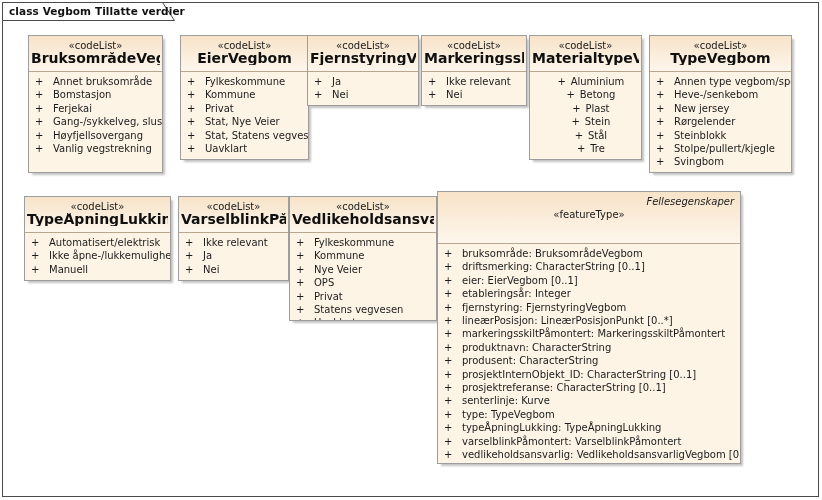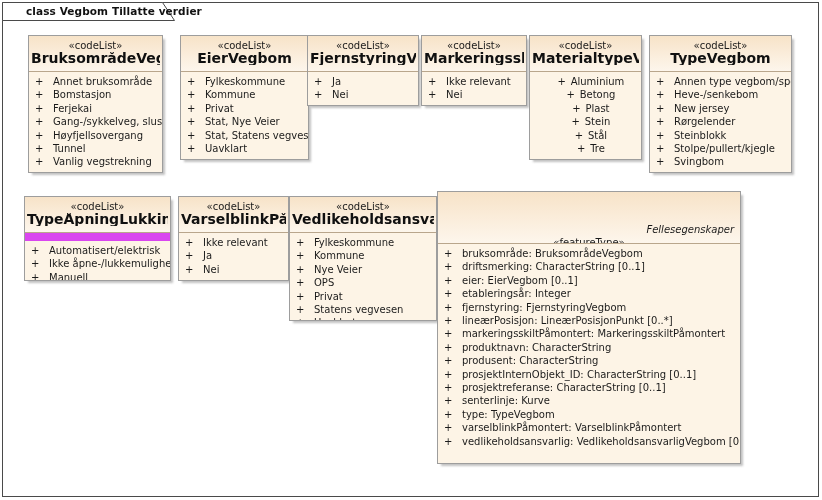--- a/index.html
+++ b/index.html
@@ -38,21 +38,21 @@
     box-sizing: border-box;
   }
   .title-tab svg {
     position: absolute;
     left: 0;
     top: 0;
     display: block;
   }
   .title-tab-label {
     position: absolute;
-    left: 24px;
+    left: 7px;
     top: 2px;
     font-size: 10.5px;
     font-weight: bold;
     color: #111111;
     white-space: nowrap;
     line-height: 14px;
     letter-spacing: 0.1px;
   }
 
   
@@ -90,21 +90,20 @@
   }
   .tag-right {
     display: block;
     text-align: right;
     font-size: 10px;
     font-style: italic;
     color: #1a1a1a;
     line-height: 13px;
     padding-right: 4px;
     white-space: nowrap;
-    margin-top: 28px;
   }
   .uml-body {
     box-sizing: border-box;
     padding: 3px 0 4px 0;
     background: #fdf4e6;
   }
   .attr-row {
     display: block;
     font-size: 10px;
     color: #1b1b1b;
@@ -140,21 +139,20 @@
         <div class="uml-head" style="height: 36px;">
           <span class="stereo">«codeList»</span>
           <span class="cls-name">BruksområdeVegbom</span>
         </div>
         <div class="uml-body" style="height: 102px;">
           <div class="attr-row"><span class="attr-vis">+</span><span class="attr-txt">Annet bruksområde</span></div>
           <div class="attr-row"><span class="attr-vis">+</span><span class="attr-txt">Bomstasjon</span></div>
           <div class="attr-row"><span class="attr-vis">+</span><span class="attr-txt">Ferjekai</span></div>
           <div class="attr-row"><span class="attr-vis">+</span><span class="attr-txt">Gang-/sykkelveg, sluse</span></div>
           <div class="attr-row"><span class="attr-vis">+</span><span class="attr-txt">Høyfjellsovergang</span></div>
-          <div class="attr-row"><span class="attr-vis">+</span><span class="attr-txt">Tunnel</span></div>
           <div class="attr-row"><span class="attr-vis">+</span><span class="attr-txt">Vanlig vegstrekning</span></div>
         </div>
       </div>
       <div class="uml-box" style="left: 180px; top: 35px; width: 129px; height: 125px;">
         <div class="uml-head" style="height: 36px;">
           <span class="stereo">«codeList»</span>
           <span class="cls-name">EierVegbom</span>
         </div>
         <div class="uml-body" style="height: 89px;">
           <div class="attr-row"><span class="attr-vis">+</span><span class="attr-txt">Fylkeskommune</span></div>
@@ -212,21 +210,21 @@
           <div class="attr-row"><span class="attr-vis">+</span><span class="attr-txt">Steinblokk</span></div>
           <div class="attr-row"><span class="attr-vis">+</span><span class="attr-txt">Stolpe/pullert/kjegle</span></div>
           <div class="attr-row"><span class="attr-vis">+</span><span class="attr-txt">Svingbom</span></div>
         </div>
       </div>
       <div class="uml-box" style="left: 24px; top: 196px; width: 147px; height: 85px;">
         <div class="uml-head" style="height: 36px;">
           <span class="stereo">«codeList»</span>
           <span class="cls-name">TypeÅpningLukking</span>
         </div>
-        <div class="uml-body" style="height: 49px; margin-top: 8px;">
+        <div class="uml-body" style="height: 49px;">
           <div class="attr-row"><span class="attr-vis">+</span><span class="attr-txt">Automatisert/elektrisk</span></div>
           <div class="attr-row"><span class="attr-vis">+</span><span class="attr-txt">Ikke åpne-/lukkemulighet</span></div>
           <div class="attr-row"><span class="attr-vis">+</span><span class="attr-txt">Manuell</span></div>
         </div>
       </div>
       <div class="uml-box" style="left: 178px; top: 196px; width: 111px; height: 85px;">
         <div class="uml-head" style="height: 36px;">
           <span class="stereo">«codeList»</span>
           <span class="cls-name">VarselblinkPåmontert</span>
         </div>
@@ -248,35 +246,35 @@
           <div class="attr-row"><span class="attr-vis">+</span><span class="attr-txt">OPS</span></div>
           <div class="attr-row"><span class="attr-vis">+</span><span class="attr-txt">Privat</span></div>
           <div class="attr-row"><span class="attr-vis">+</span><span class="attr-txt">Statens vegvesen</span></div>
           <div class="attr-row"><span class="attr-vis">+</span><span class="attr-txt">Uavklart</span></div>
         </div>
       </div>
       <div class="uml-box" style="left: 437px; top: 191px; width: 304px; height: 273px;">
         <div class="uml-head" style="height: 52px;">
           <span class="tag-right">Fellesegenskaper</span>
           <span class="stereo">«featureType»</span>
-          <span class="cls-name">Vegbom</span>
         </div>
         <div class="uml-body" style="height: 221px;">
           <div class="attr-row"><span class="attr-vis">+</span><span class="attr-txt">bruksområde: BruksområdeVegbom</span></div>
           <div class="attr-row"><span class="attr-vis">+</span><span class="attr-txt">driftsmerking: CharacterString [0..1]</span></div>
           <div class="attr-row"><span class="attr-vis">+</span><span class="attr-txt">eier: EierVegbom [0..1]</span></div>
           <div class="attr-row"><span class="attr-vis">+</span><span class="attr-txt">etableringsår: Integer</span></div>
           <div class="attr-row"><span class="attr-vis">+</span><span class="attr-txt">fjernstyring: FjernstyringVegbom</span></div>
           <div class="attr-row"><span class="attr-vis">+</span><span class="attr-txt">lineærPosisjon: LineærPosisjonPunkt [0..*]</span></div>
           <div class="attr-row"><span class="attr-vis">+</span><span class="attr-txt">markeringsskiltPåmontert: MarkeringsskiltPåmontert</span></div>
           <div class="attr-row"><span class="attr-vis">+</span><span class="attr-txt">produktnavn: CharacterString</span></div>
           <div class="attr-row"><span class="attr-vis">+</span><span class="attr-txt">produsent: CharacterString</span></div>
           <div class="attr-row"><span class="attr-vis">+</span><span class="attr-txt">prosjektInternObjekt_ID: CharacterString [0..1]</span></div>
           <div class="attr-row"><span class="attr-vis">+</span><span class="attr-txt">prosjektreferanse: CharacterString [0..1]</span></div>
           <div class="attr-row"><span class="attr-vis">+</span><span class="attr-txt">senterlinje: Kurve</span></div>
           <div class="attr-row"><span class="attr-vis">+</span><span class="attr-txt">type: TypeVegbom</span></div>
+          <div class="attr-row"><span class="attr-vis">+</span><span class="attr-txt">typeÅpningLukking: TypeÅpningLukking</span></div>
           <div class="attr-row"><span class="attr-vis">+</span><span class="attr-txt">varselblinkPåmontert: VarselblinkPåmontert</span></div>
           <div class="attr-row"><span class="attr-vis">+</span><span class="attr-txt">vedlikeholdsansvarlig: VedlikeholdsansvarligVegbom [0..1]</span></div>
         </div>
       </div>
     </div>
 
 </div>
 
 </body></html>

